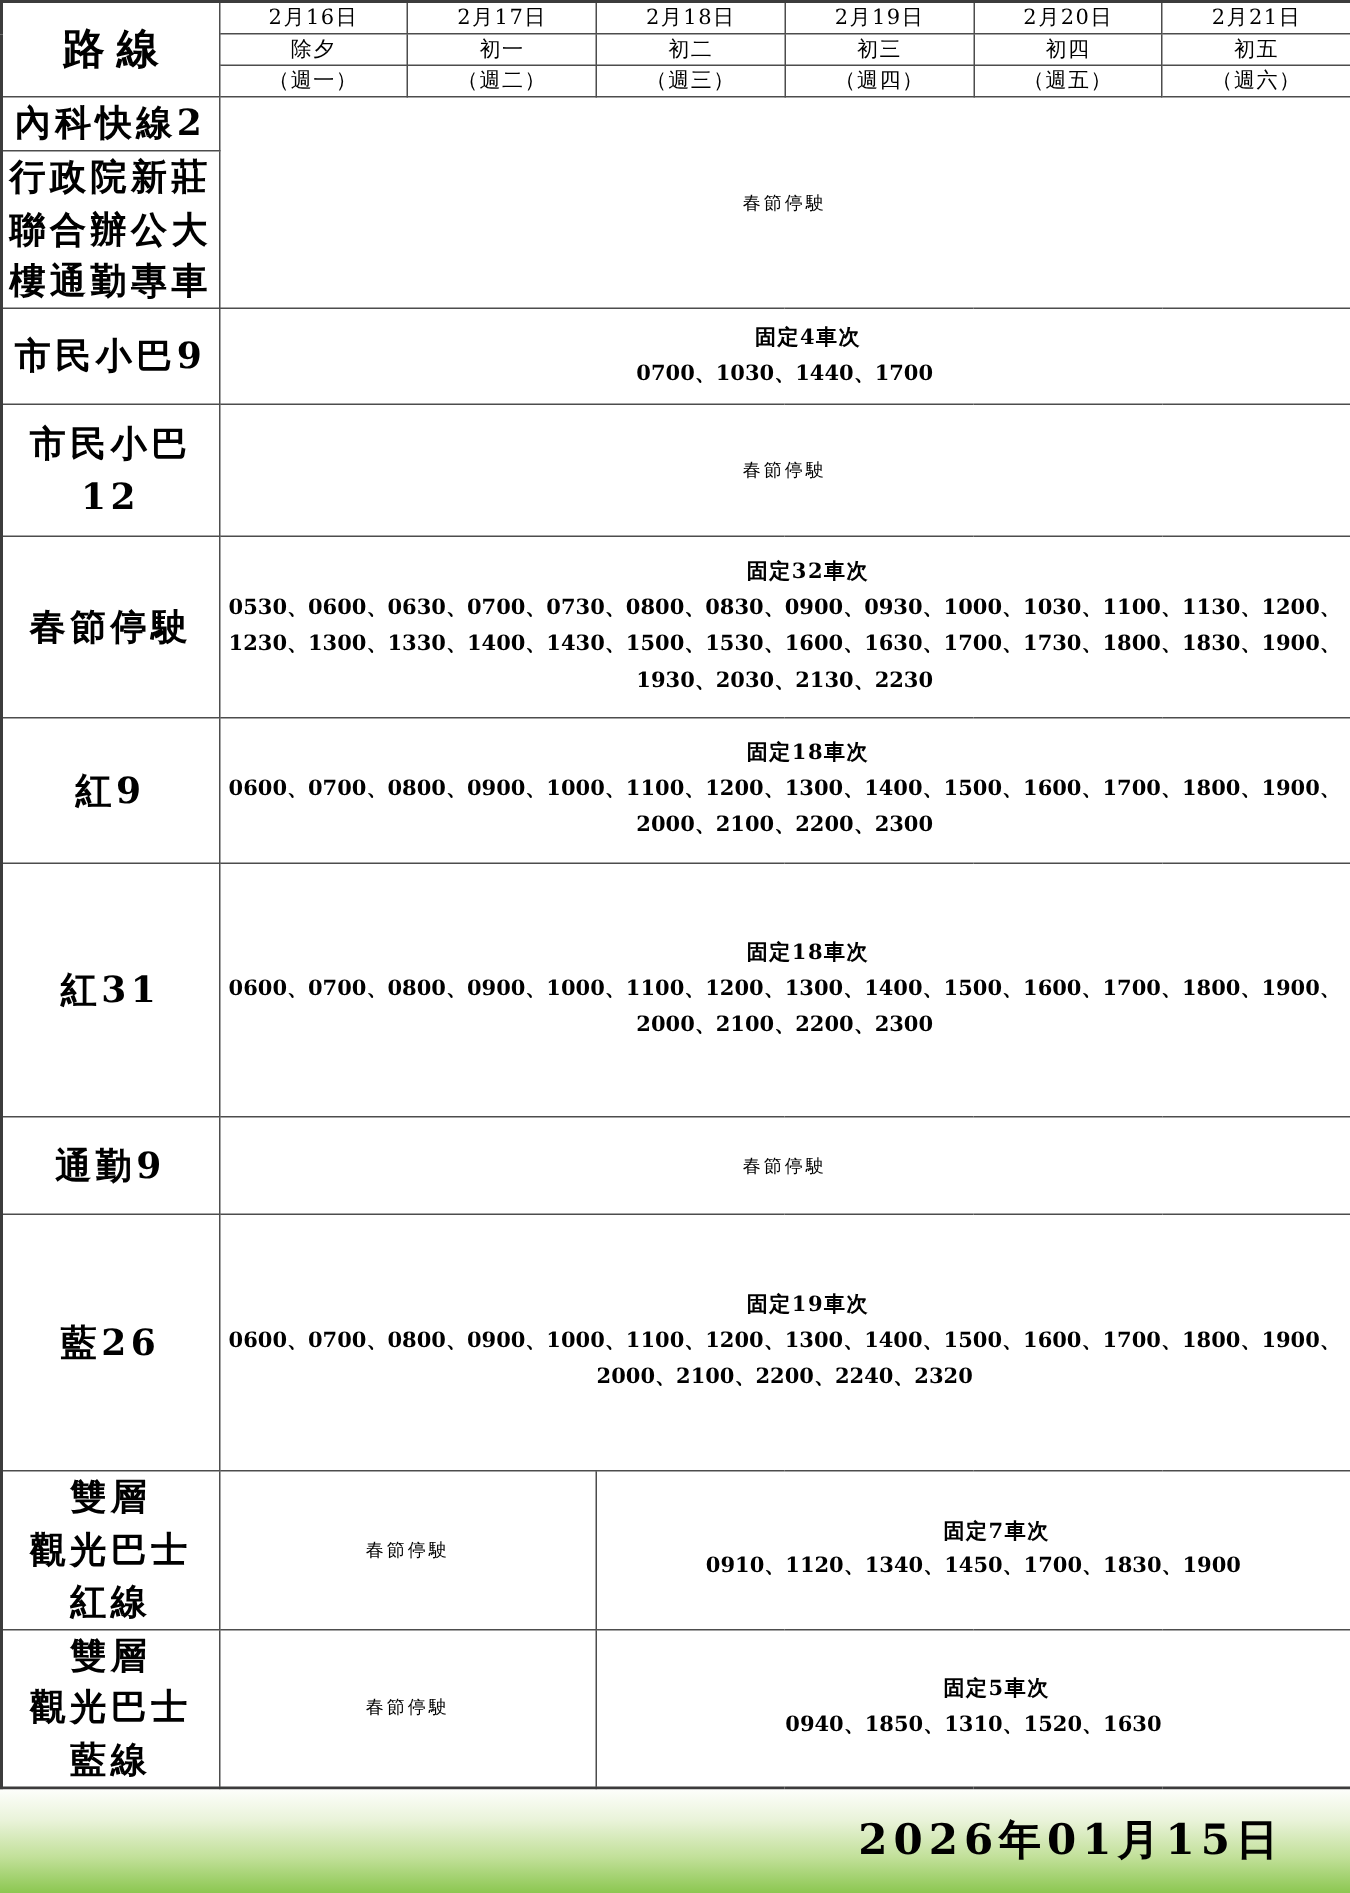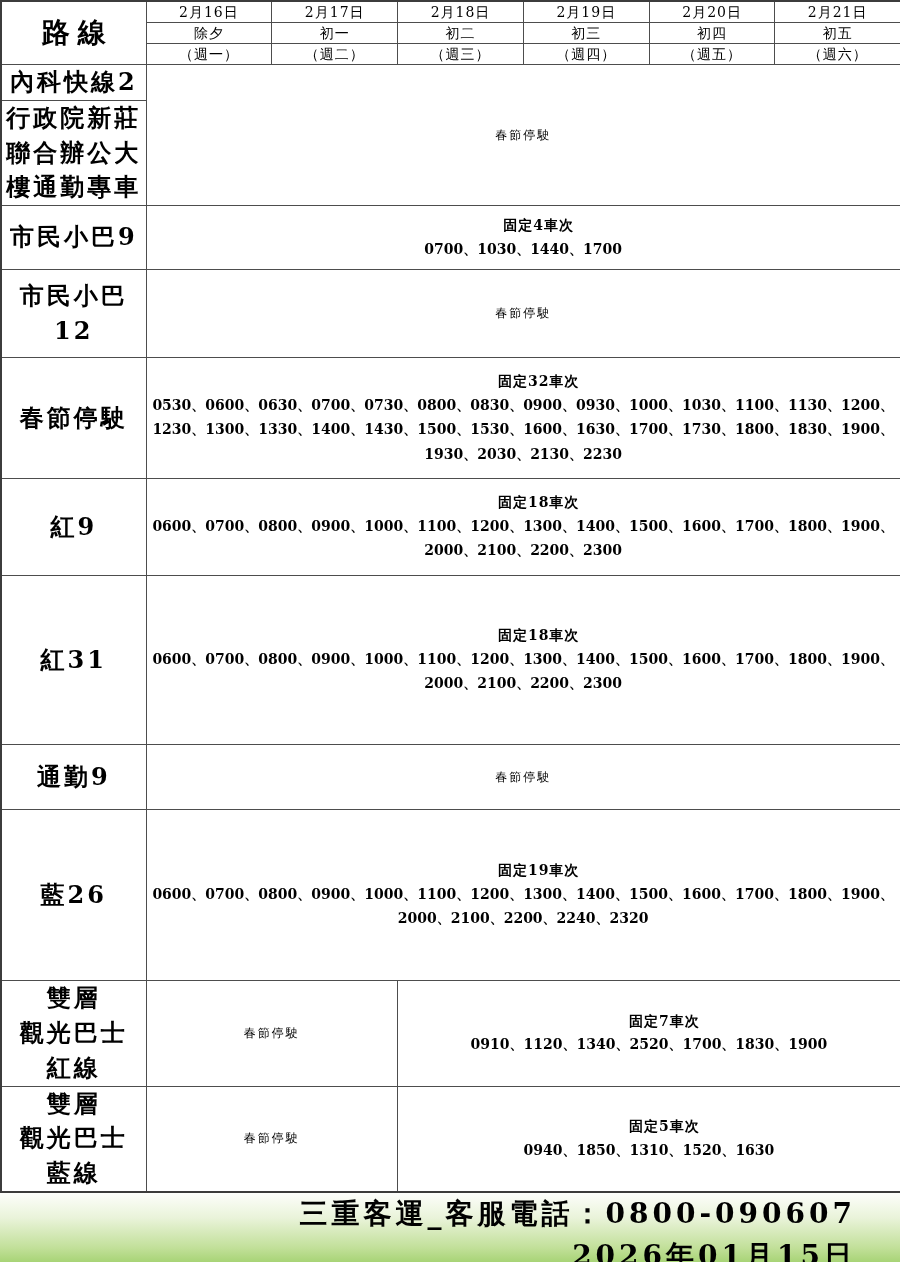--- a/index.html
+++ b/index.html
@@ -194,37 +194,36 @@
 
     <tr style="height:93px">
       <td class="route-cell">雙層
 觀光巴士
 紅線</td>
       <td colspan="2">
         <div class="status-text">春節停駛</div>
       </td>
       <td colspan="4">
         <div class="fixed-title">固定7車次</div>
-        <div class="times-text">0910、1120、1340、2520、1700、1830、1900</div>
+        <div class="times-text">0910、1120、1340、1450、1700、1830、1900</div>
       </td>
     </tr>
 
     <tr style="height:87px">
       <td class="route-cell">雙層
 觀光巴士
 藍線</td>
       <td colspan="2">
         <div class="status-text">春節停駛</div>
       </td>
       <td colspan="4">
         <div class="fixed-title">固定5車次</div>
         <div class="times-text">0940、1850、1310、1520、1630</div>
       </td>
     </tr>
   </tbody>
     </table>
 
   <div class="footer">
-    <div class="footer-line">三重客運_客服電話：0800-090607</div>
     <div class="footer-line">2026年01月15日</div>
   </div>
 
 </div>
 
 </body></html>

